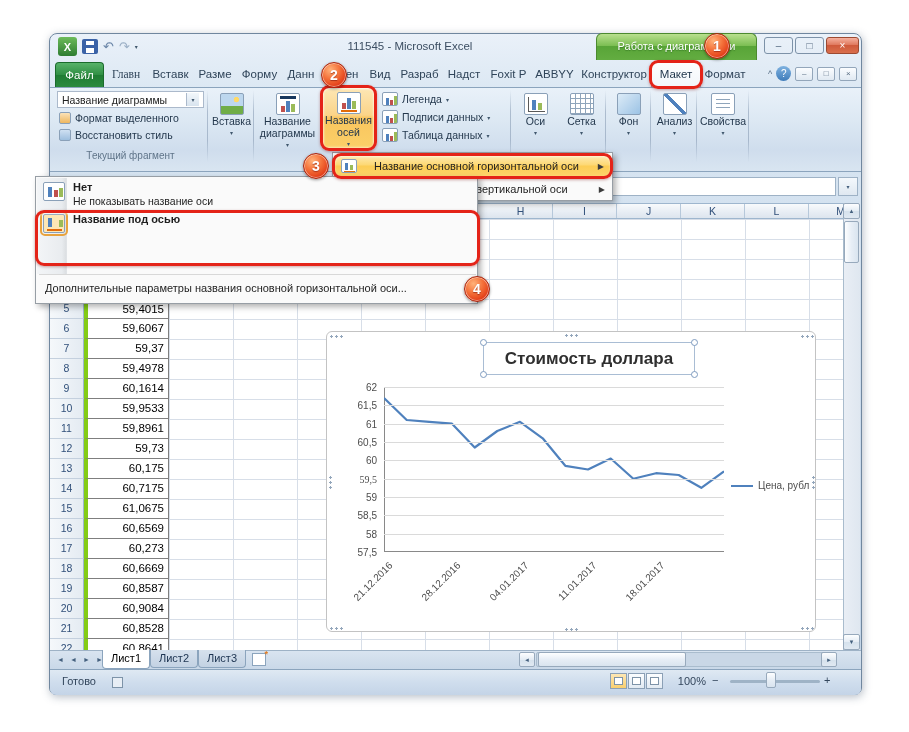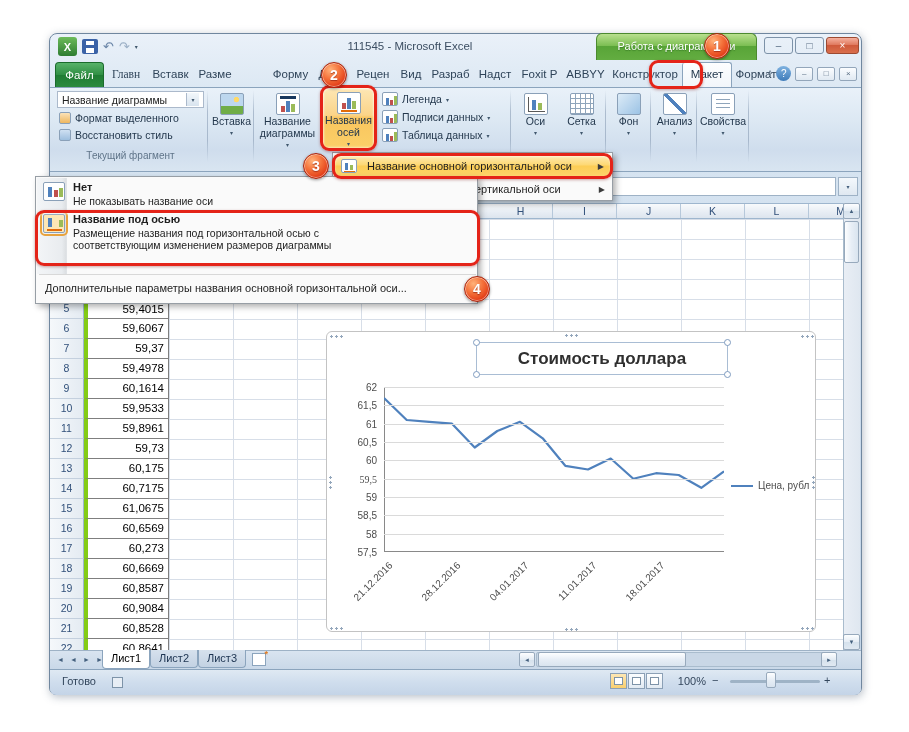--- a/index.html
+++ b/index.html
@@ -138,21 +138,21 @@
   .navbtn{width:13px;height:15px;font-size:7px;color:#44607e;display:flex;align-items:center;justify-content:center}
   .status{background:linear-gradient(#dfe9f3,#cfdded 50%,#c4d4e7);border-top:1px solid #8ba4bd;border-radius:0 0 6px 6px}
   .stext{font-size:11px;color:#33465c}
   .viewbtn{width:17px;height:16px;border:1px solid #8ba0b6;background:linear-gradient(#fbfdff,#e2eaf2);
            display:flex;align-items:center;justify-content:center}
   .viewbtn.on{background:linear-gradient(#fde7b5,#f9cf6f)}
   .vbi{width:9px;height:8px;border:1px solid #7d93a8;background:#fff}
 
   
   .menu{background:#fafafa;border:1px solid #979ea5;box-shadow:3px 3px 6px rgba(0,0,0,.3)}
-  .menu-item{position:absolute;display:flex;align-items:center;gap:10px;padding:0 6px;font-size:11px;color:#1e1e1e;height:22px}
+  .menu-item{position:absolute;display:flex;align-items:center;gap:17px;padding:0 6px;font-size:11px;color:#1e1e1e;height:22px}
   .menu-item.hl{background:linear-gradient(#fee9af,#fdd873 45%,#fccd55 50%,#fdd46a);border:1px solid #d9a22a;border-radius:2px}
   .menu-item .arrow{margin-left:auto;font-size:8px;color:#3c3c3c}
   .strip{position:absolute;background:linear-gradient(90deg,#f3f5f7,#e9ecef 85%,#dcdfe2);border-right:1px solid #e0e3e6}
   .subitem{position:absolute;left:1px;width:441px;padding-left:36px}
   .subitem-title{font-weight:bold;font-size:11px;color:#1e1e1e;line-height:14px}
   .subitem-desc{font-size:10.5px;color:#1e1e1e;line-height:12px;margin-top:1px}
   .subicon{position:absolute;left:6px;width:22px;height:19px;border:1px solid #8aa0b8;border-radius:2px;
     background:linear-gradient(#4f81bd,#4f81bd) 4px 4px/4px 10px no-repeat,
                linear-gradient(#c0504d,#c0504d) 10px 7px/4px 7px no-repeat,
                linear-gradient(#9bbb59,#9bbb59) 15px 5px/4px 9px no-repeat,#fff}
@@ -198,21 +198,21 @@
     <span class="winbtn close">
         <span>×</span>
       </span>
   </div>
 
   <div class="abs" id="tabs" style="left:55px;top:62px;height:25px;z-index:10">
       <div class="rtab file" style="width: 49px;">Файл</div>
       <div class="rtab" style="width: 44px; font-family: Liberation Serif, serif;">Главн</div>
       <div class="rtab" style="width: 45px;">Вставк</div>
       <div class="rtab" style="width: 44px;">Разме</div>
-      <div class="rtab" style="width: 45px; margin-left: 31px;">Форму</div>
+      <div class="rtab" style="width: 45px;">Форму</div>
       <div class="rtab" style="width: 38px;">Данн</div>
       <div class="rtab" style="width: 44px;">Рецен</div>
       <div class="rtab" style="width: 32px;">Вид</div>
       <div class="rtab" style="width: 47px;">Разраб</div>
       <div class="rtab" style="width: 42px;">Надст</div>
       <div class="rtab" style="width: 47px;">Foxit P</div>
       <div class="rtab" style="width: 45px;">ABBYY</div>
       <div class="rtab" style="width: 74px;">Конструктор</div>
       <div class="rtab active" id="tab-active" style="width: 50px;">Макет</div>
       <div class="rtab" style="width: 48px;">Формат</div>
@@ -364,21 +364,21 @@
       <div class="dcell" style="top: 300px;">60,6569</div>
       <div class="dcell" style="top: 320px; padding-left: 20px;">60,273</div>
       <div class="dcell" style="top: 340px;">60,6669</div>
       <div class="dcell" style="top: 360px;">60,8587</div>
       <div class="dcell" style="top: 380px;">60,9084</div>
       <div class="dcell" style="top: 400px;">60,8528</div>
       <div class="dcell" style="top: 420px;">60,8641</div>
     </div>
 
   <div class="abs chart" id="chart" style="left:326px;top:331px;width:490px;height:301px;z-index:5">
-    <div class="titlebox" style="left:149px;top:10px;width:252px;height:33px">
+    <div class="titlebox" style="left:156px;top:10px;width:212px;height:33px">
       <div class="title-text">Стоимость доллара</div>
       <span class="selc" style="left:-4px;top:-4px"></span>
       <span class="selc" style="right:-4px;top:-4px"></span>
       <span class="selc" style="left:-4px;bottom:-4px"></span>
       <span class="selc" style="right:-4px;bottom:-4px"></span>
     </div>
     <div class="plot" id="plot" style="left:57px;top:55px;width:340px;height:165px"></div>
     <svg class="abs" style="left:57px;top:55px" width="340" height="165" viewBox="0 0 340 165">
       <polyline id="series-line" fill="none" stroke="#4f81bd" stroke-width="2.2" stroke-linejoin="round" points="0.0,11.0 22.7,33.0 45.3,34.8 68.0,36.7 90.7,60.5 113.3,44.0 136.0,34.8 158.7,51.3 181.3,78.8 204.0,82.5 226.7,71.5 249.3,91.7 272.0,86.2 294.7,88.0 317.3,100.8 340.0,84.3"></polyline>
     </svg>
@@ -486,21 +486,20 @@
   <div class="abs menu" id="axis-submenu" style="left:35px;top:176px;width:443px;height:128px;z-index:45">
     <div class="strip" style="left:1px;top:1px;width:30px;height:96px"></div>
   <div class="subitem" style="top: 3px; height: 32px;">
         <div class="subicon" style="top: 2px;"></div>
         <div class="subitem-title">Нет</div>
         <div class="subitem-desc" style="width: 380px;">Не показывать название оси</div>
       </div>
       <div class="subitem" id="submenu-item-under" style="top: 35px; height: 52px;">
         <div class="subicon under sel" style="top: 2px;"></div>
         <div class="subitem-title">Название под осью</div>
-        <div class="subitem-desc" style="width: 330px;">Размещение названия под горизонтальной осью с соответствующим изменением размеров диаграммы</div>
       </div>
       <div class="sep" style="left: 3px; top: 97px; width: 437px;"></div>
       <div class="more-item" style="top: 99px;">Дополнительные параметры названия основной горизонтальной оси...</div>
     </div>
 
 <div class="stab active" style="left: 102px; top: 650px;">Лист1</div>
     <div class="stab" style="left: 150px; top: 650px;">Лист2</div>
     <div class="stab" style="left: 198px; top: 650px;">Лист3</div>
     <div class="redbox" style="left: 649px; top: 60px; width: 54px; height: 29px; z-index: 90;"></div>
     <div class="badge" style="left: 704px; top: 33px; z-index: 95;">1</div>

